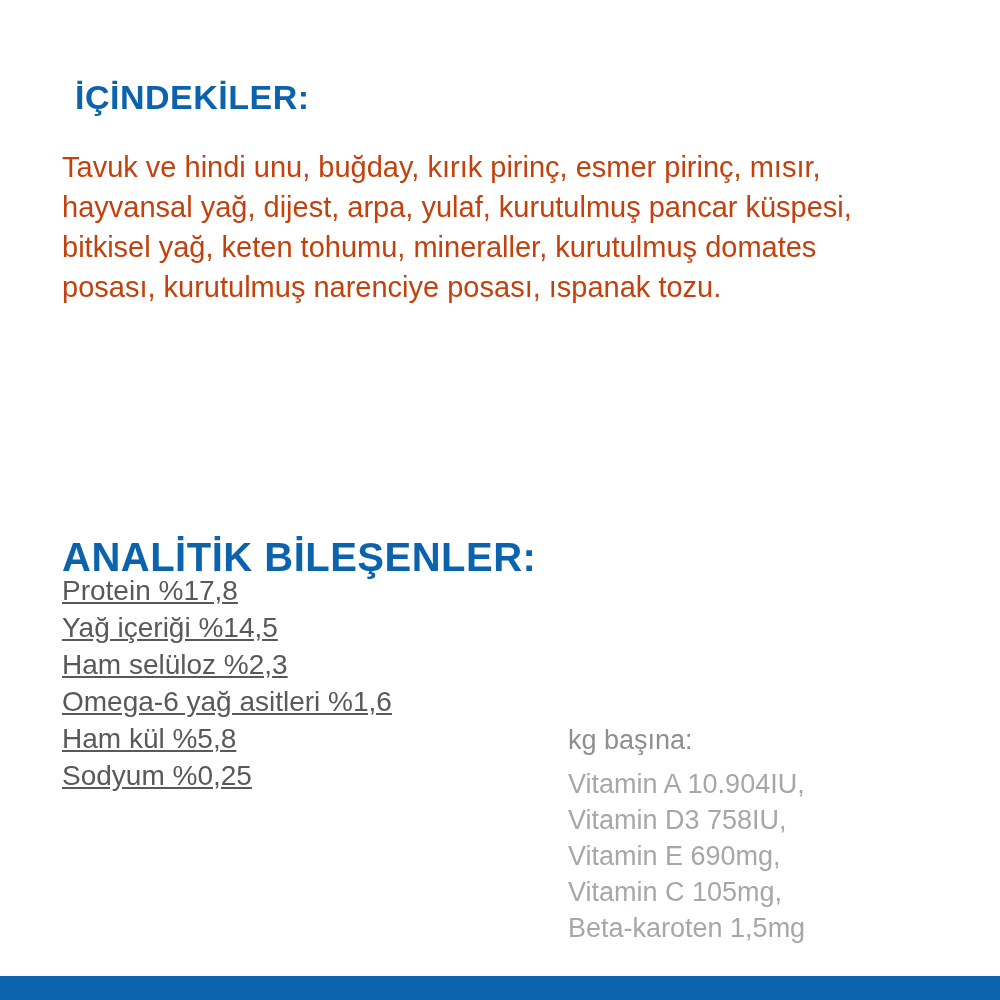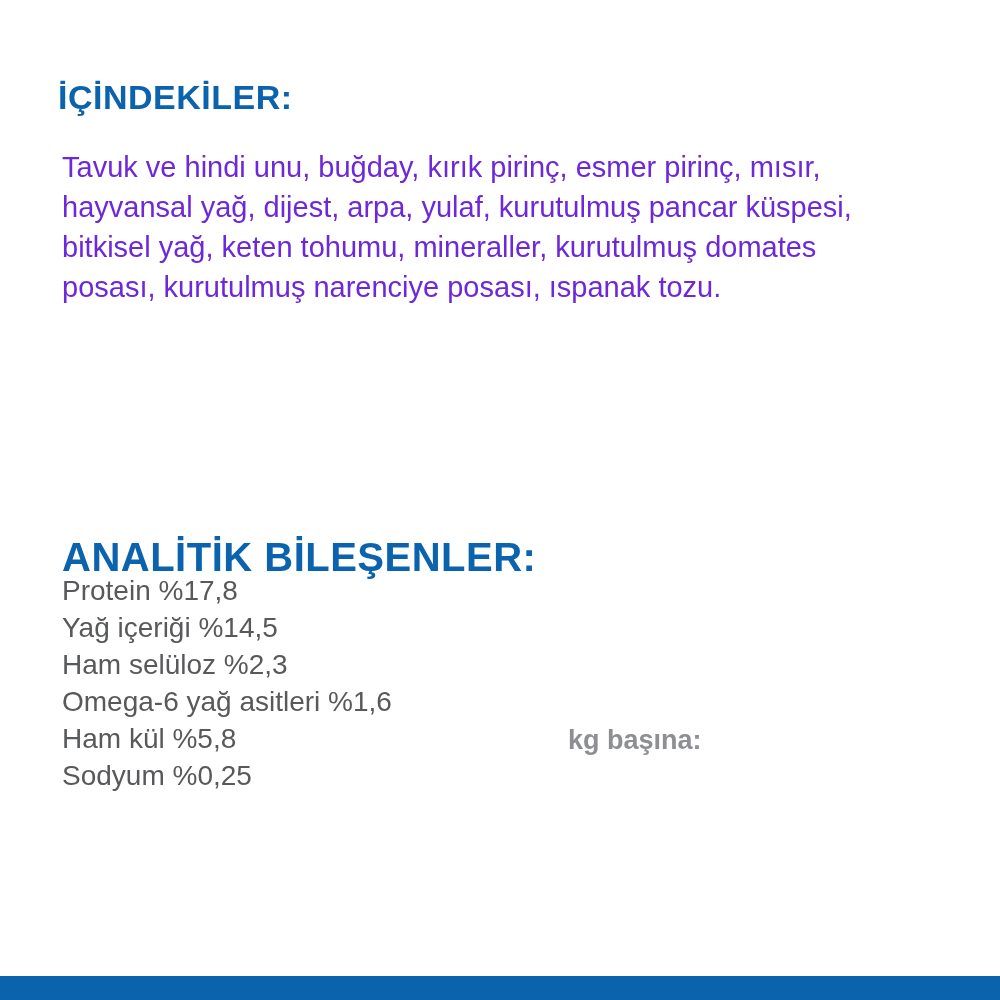--- a/index.html
+++ b/index.html
@@ -19,61 +19,62 @@
     height: 1000px;
     box-sizing: border-box;
   }
   .section-title {
     position: absolute;
     color: #0b63ad;
     font-weight: bold;
     letter-spacing: 0.5px;
   }
   #ingredients-title {
-    left: 58px;
+    left: 75px;
     top: 55px;
     font-size: 34px;
   }
   #ingredients-body {
     position: absolute;
     left: 62px;
     top: 118px;
     width: 830px;
     font-size: 29px;
     line-height: 40px;
-    color: #6d28d9;
+    color: #c2410c;
     font-weight: 300;
   }
   #analytical-title {
     left: 62px;
     top: 508px;
     font-size: 40px;
   }
   #analytical-list {
     position: absolute;
     left: 62px;
     top: 572px;
     width: 470px;
     font-size: 28px;
     line-height: 37px;
     color: #58595b;
     font-weight: 300;
   }
   #analytical-list .row {
     white-space: normal;
+    text-decoration: underline;
   }
   #per-kg-block {
     position: absolute;
     left: 568px;
     top: 725px;
     width: 400px;
   }
   #per-kg-title {
     font-size: 27px;
-    font-weight: bold;
+    font-weight: normal;
     color: #8e8f92;
     margin-bottom: 10px;
   }
   #per-kg-list {
     font-size: 27px;
     line-height: 36px;
     color: #a6a7aa;
     font-weight: 300;
   }
   #bottom-bar {
@@ -100,16 +101,23 @@
     <div class="row">Protein %17,8</div>
     <div class="row">Yağ içeriği %14,5</div>
     <div class="row">Ham selüloz %2,3</div>
     <div class="row">Omega-6 yağ asitleri %1,6</div>
     <div class="row">Ham kül %5,8</div>
     <div class="row">Sodyum %0,25</div>
   </div>
 
   <div id="per-kg-block">
     <div id="per-kg-title">kg başına:</div>
+    <div id="per-kg-list">
+      <div>Vitamin A 10.904IU,</div>
+      <div>Vitamin D3 758IU,</div>
+      <div>Vitamin E 690mg,</div>
+      <div>Vitamin C 105mg,</div>
+      <div>Beta-karoten 1,5mg</div>
+    </div>
   </div>
 
   <div id="bottom-bar"></div>
 </div>
 
 </body></html>

